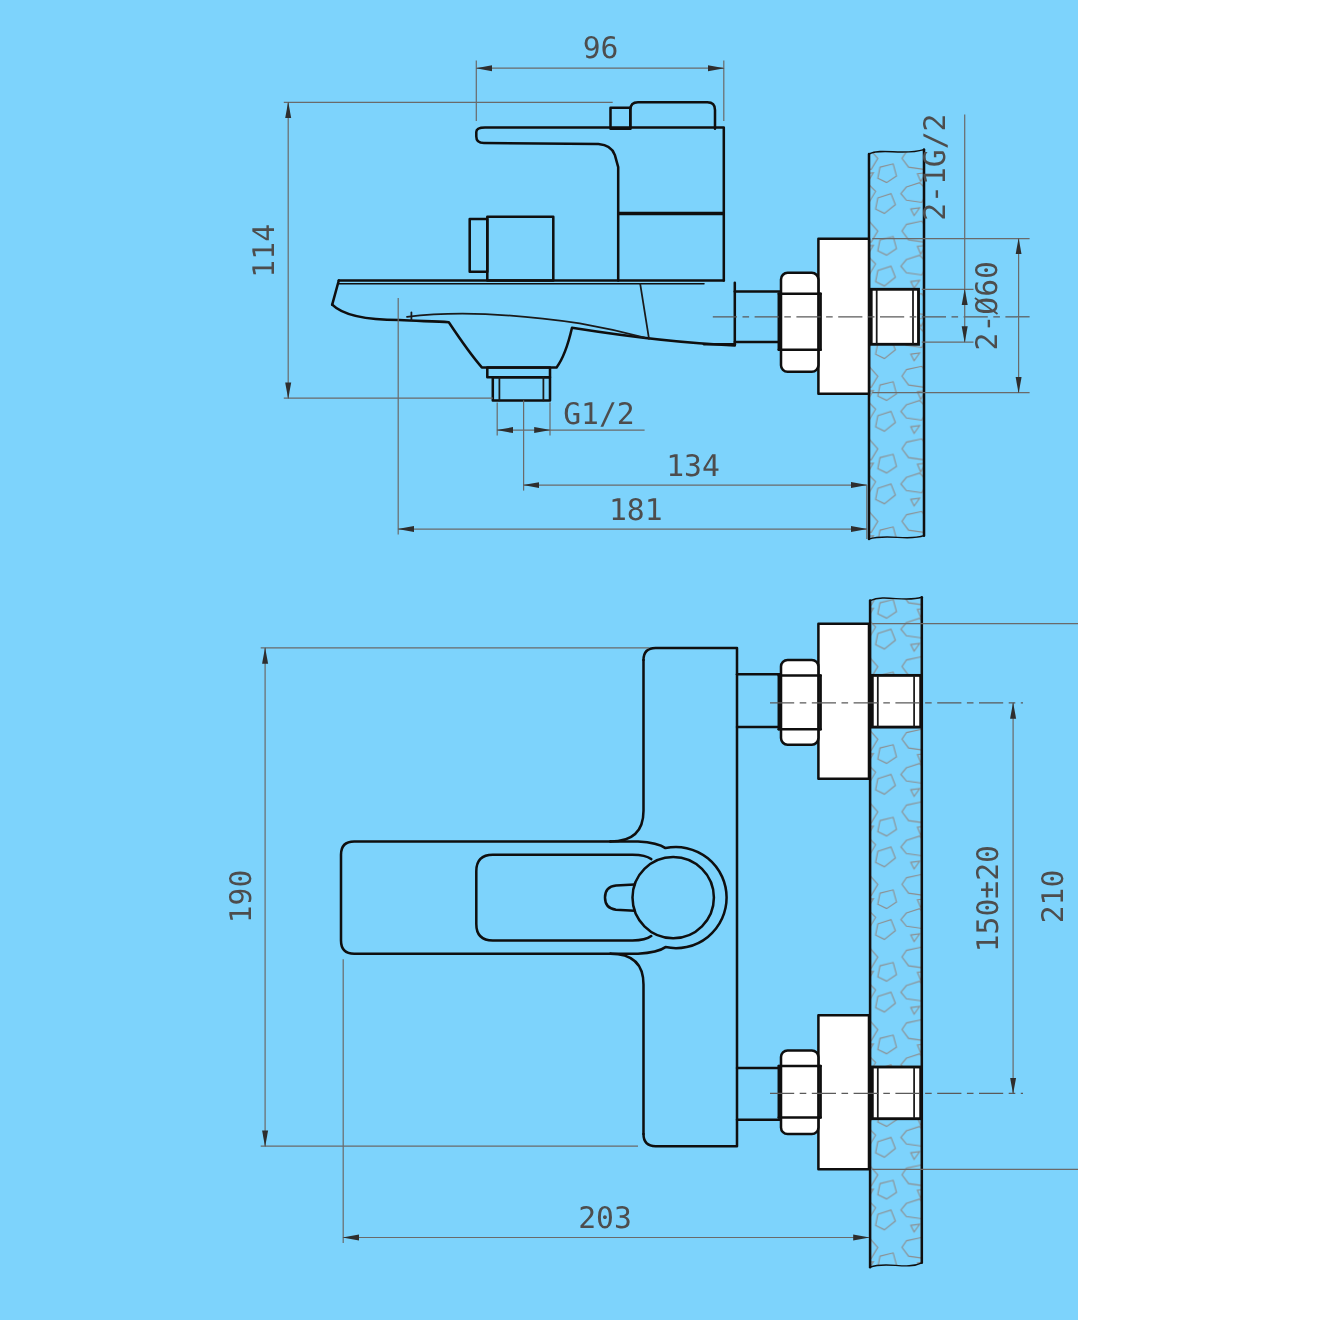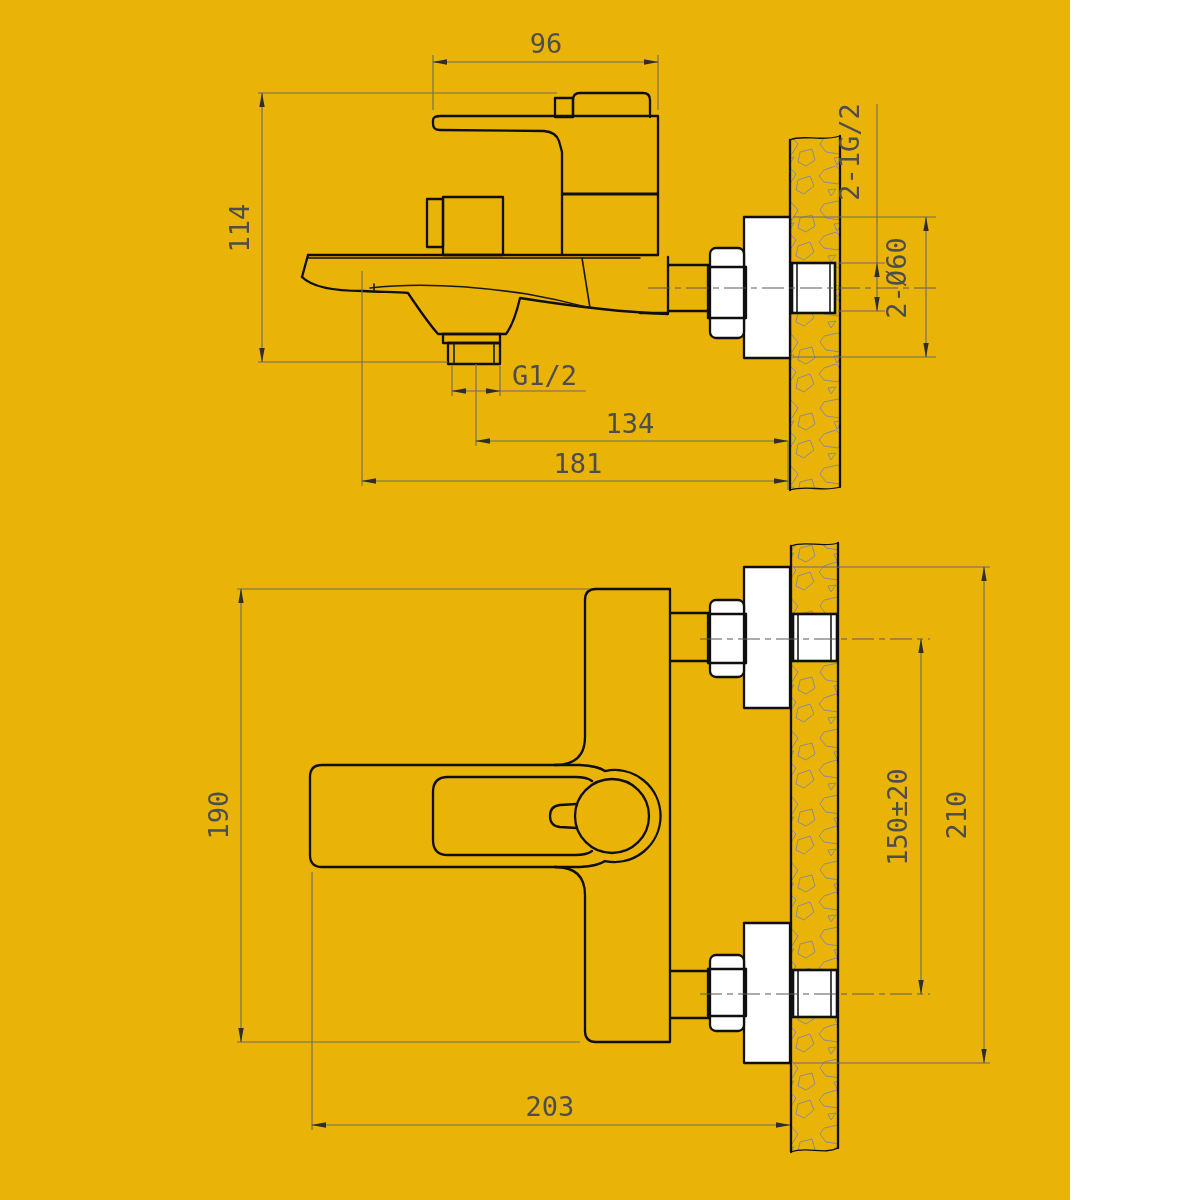--- a/index.html
+++ b/index.html
@@ -1,16 +1,16 @@
 <!DOCTYPE html>
 <html><head>
 <meta charset="utf-8">
 <style>
   html,body{margin:0;padding:0;background:#ffffff;}
-  .page{position:relative;width:1070px;height:1200px;background:#eab308;overflow:hidden;
+  .page{position:relative;width:980px;height:1200px;background:#7dd3fc;overflow:hidden;
         font-family:"DejaVu Sans Mono", monospace;}
   svg{position:absolute;left:0;top:0;}
   .obj{stroke:#0f0f0f;stroke-width:2.3;fill:none;stroke-linecap:round;stroke-linejoin:round;}
   .obj-heavy{stroke:#0f0f0f;stroke-width:3.2;fill:none;stroke-linecap:butt;}
   .obj-thin{stroke:#1a1a1a;stroke-width:1.6;fill:none;stroke-linecap:round;}
   .dim{stroke:#6a6a6a;stroke-width:1.1;fill:none;}
   .cline{stroke:#5a5a5a;stroke-width:1.1;fill:none;stroke-dasharray:22 5 6 5;}
   .brk{stroke:#101010;stroke-width:1.3;fill:none;}
   .whitefill{fill:#ffffff;}
   .dim-text{font-family:"DejaVu Sans Mono", monospace;font-size:27px;fill:#4d4d4d;}

